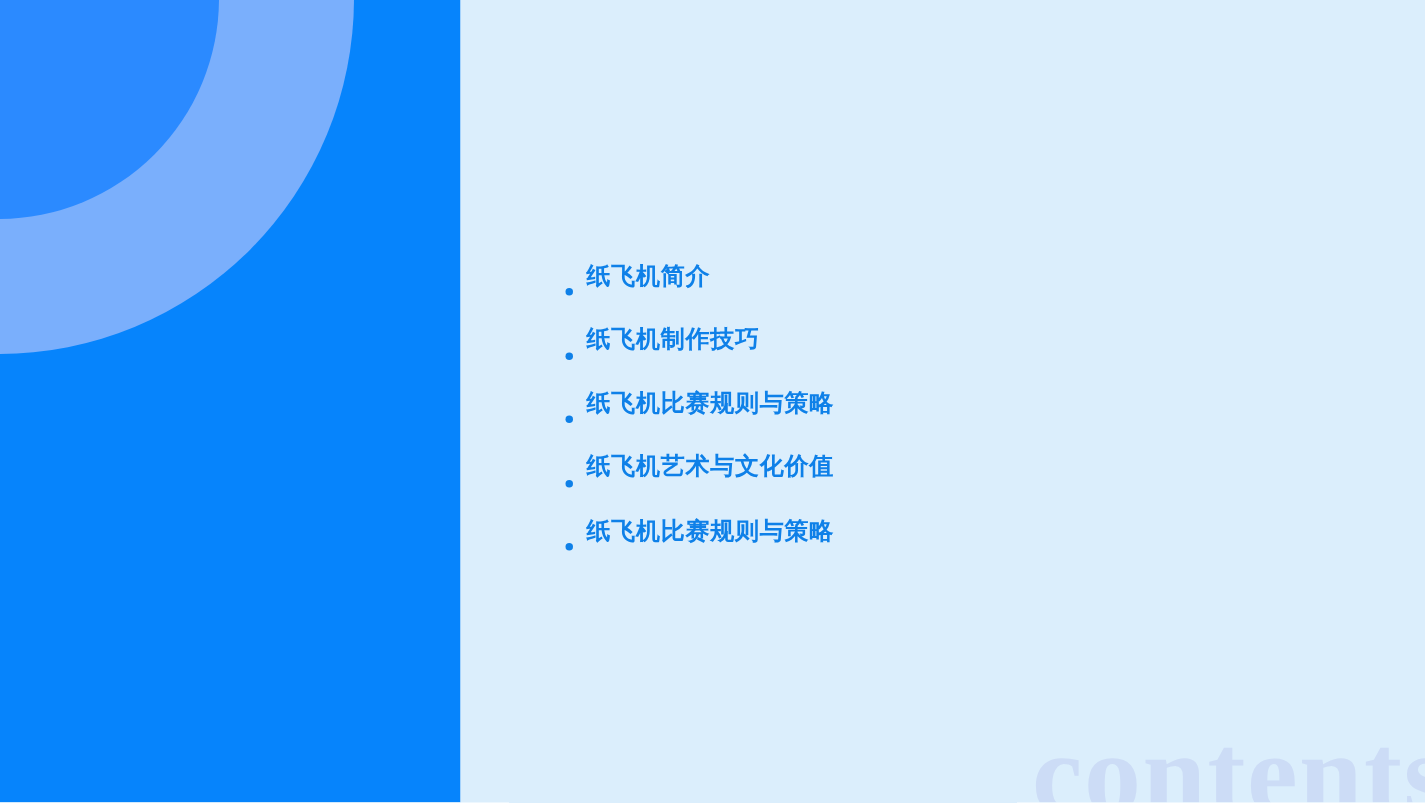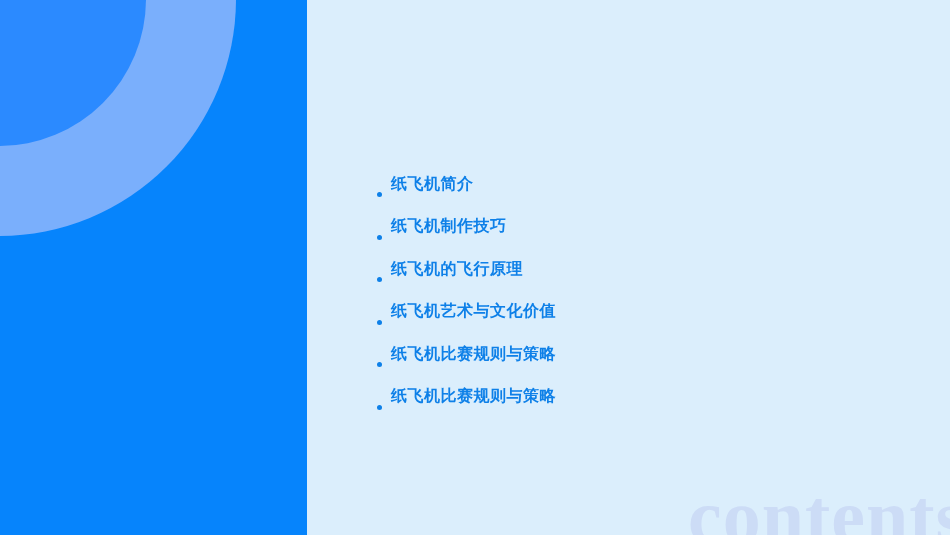--- a/index.html
+++ b/index.html
@@ -150,29 +150,25 @@
       <li class="toc-item">
         <span class="toc-bullet"></span>
         <span class="toc-label">纸飞机简介</span>
       </li>
       <li class="toc-item">
         <span class="toc-bullet"></span>
         <span class="toc-label">纸飞机制作技巧</span>
       </li>
       <li class="toc-item">
         <span class="toc-bullet"></span>
-        <span class="toc-label">纸飞机的飞行原理</span>
+        <span class="toc-label">纸飞机比赛规则与策略</span>
       </li>
       <li class="toc-item">
         <span class="toc-bullet"></span>
         <span class="toc-label">纸飞机艺术与文化价值</span>
-      </li>
-      <li class="toc-item">
-        <span class="toc-bullet"></span>
-        <span class="toc-label">纸飞机比赛规则与策略</span>
       </li>
       <li class="toc-item">
         <span class="toc-bullet"></span>
         <span class="toc-label">纸飞机比赛规则与策略</span>
       </li>
     </ul>
 
     <div class="watermark">contents</div>
   </div>
 

